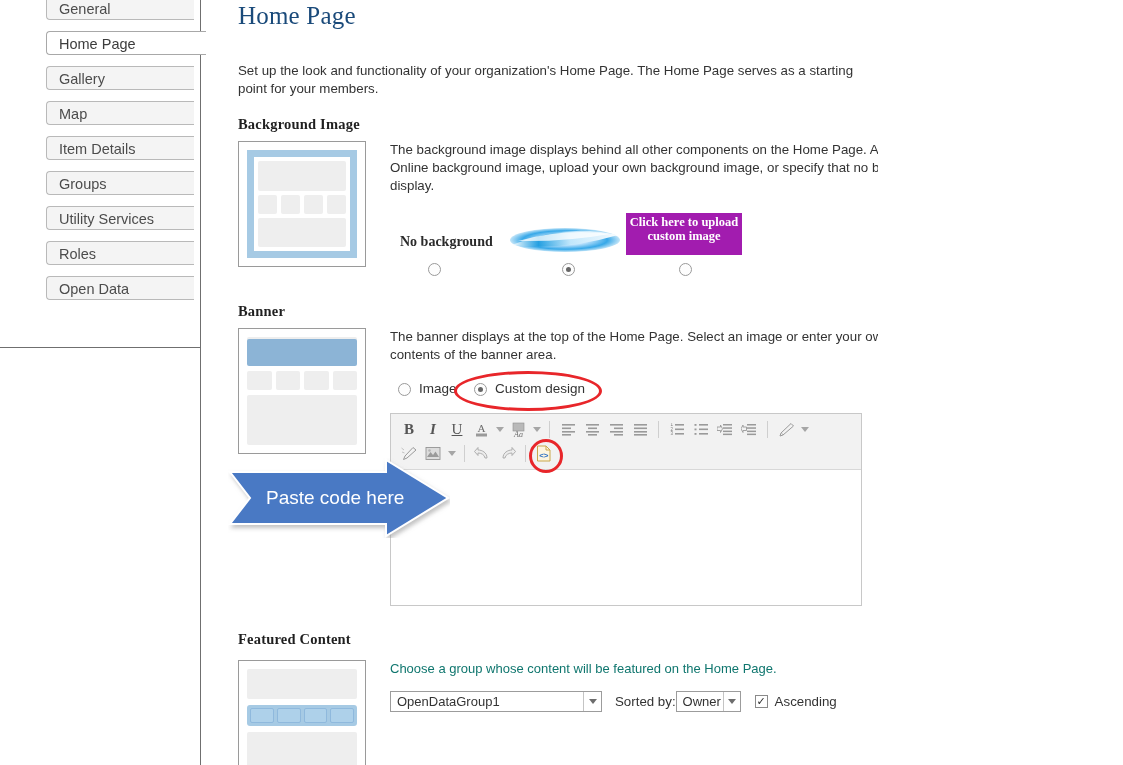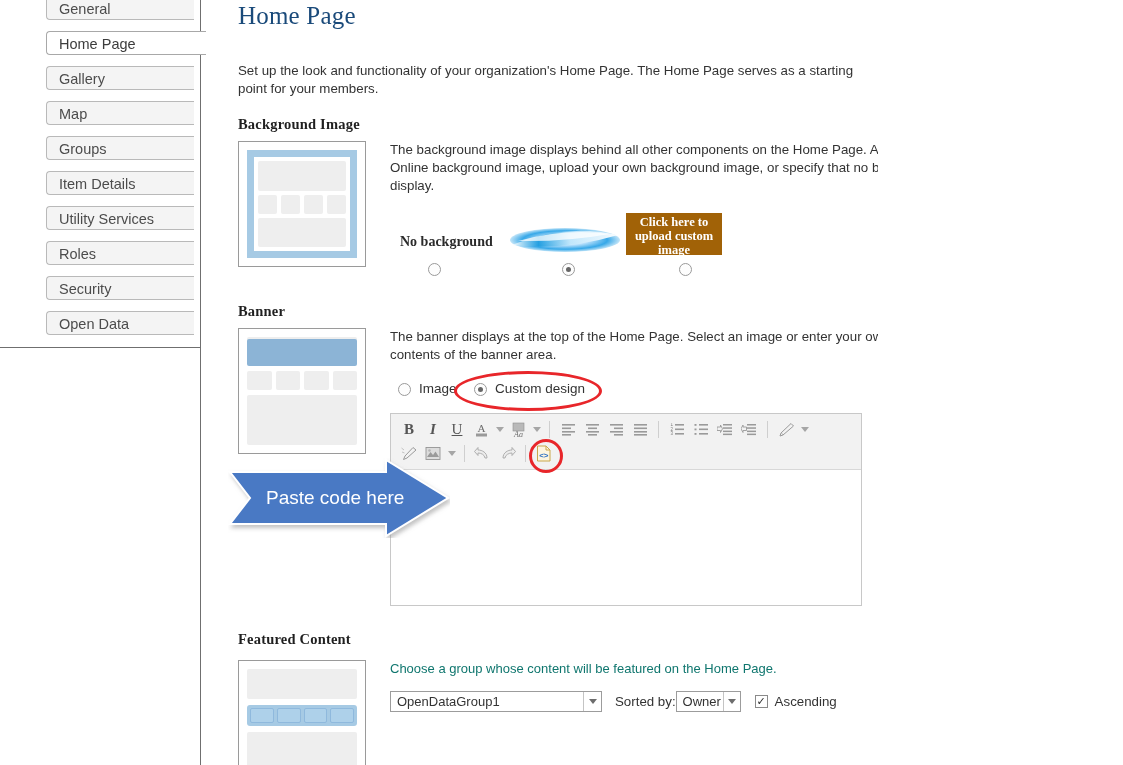--- a/index.html
+++ b/index.html
@@ -149,22 +149,22 @@
   }
   .bg-swoosh {
     position: absolute;
     left: 120px; top: 4px;
     width: 110px; height: 42px;
     overflow: hidden;
   }
   .upload-btn {
     position: absolute;
     left: 236px; top: -2px;
-    width: 96px; height: 42px;
-    background: #a16207;
+    width: 116px; height: 42px;
+    background: #a21caf;
     color: #ffffff;
     font-family: "Liberation Serif", serif;
     font-weight: bold;
     font-size: 12.5px;
     line-height: 14px;
     text-align: center;
     padding-top: 2px;
     box-sizing: border-box;
     cursor: pointer;
   }
@@ -320,25 +320,24 @@
 <div id="page">
 
   <div id="nav-divider"></div>
   <div id="nav-divider-top"></div>
 
   <div id="left-nav">
     <div class="nav-item"><span>General</span></div>
     <div class="nav-item selected"><span>Home Page</span></div>
     <div class="nav-item"><span>Gallery</span></div>
     <div class="nav-item"><span>Map</span></div>
+    <div class="nav-item"><span>Item Details</span></div>
     <div class="nav-item"><span>Groups</span></div>
-    <div class="nav-item"><span>Item Details</span></div>
     <div class="nav-item"><span>Utility Services</span></div>
     <div class="nav-item"><span>Roles</span></div>
-    <div class="nav-item"><span>Security</span></div>
     <div class="nav-item"><span>Open Data</span></div>
   </div>
 
   <div id="content">
 
     <h1 id="page-title">Home Page</h1>
     <div class="intro-text">Set up the look and functionality of your organization's Home Page. The Home Page serves as a starting point for your members.</div>
 
     <div class="section-head">Background Image</div>
     <div class="section-row">

